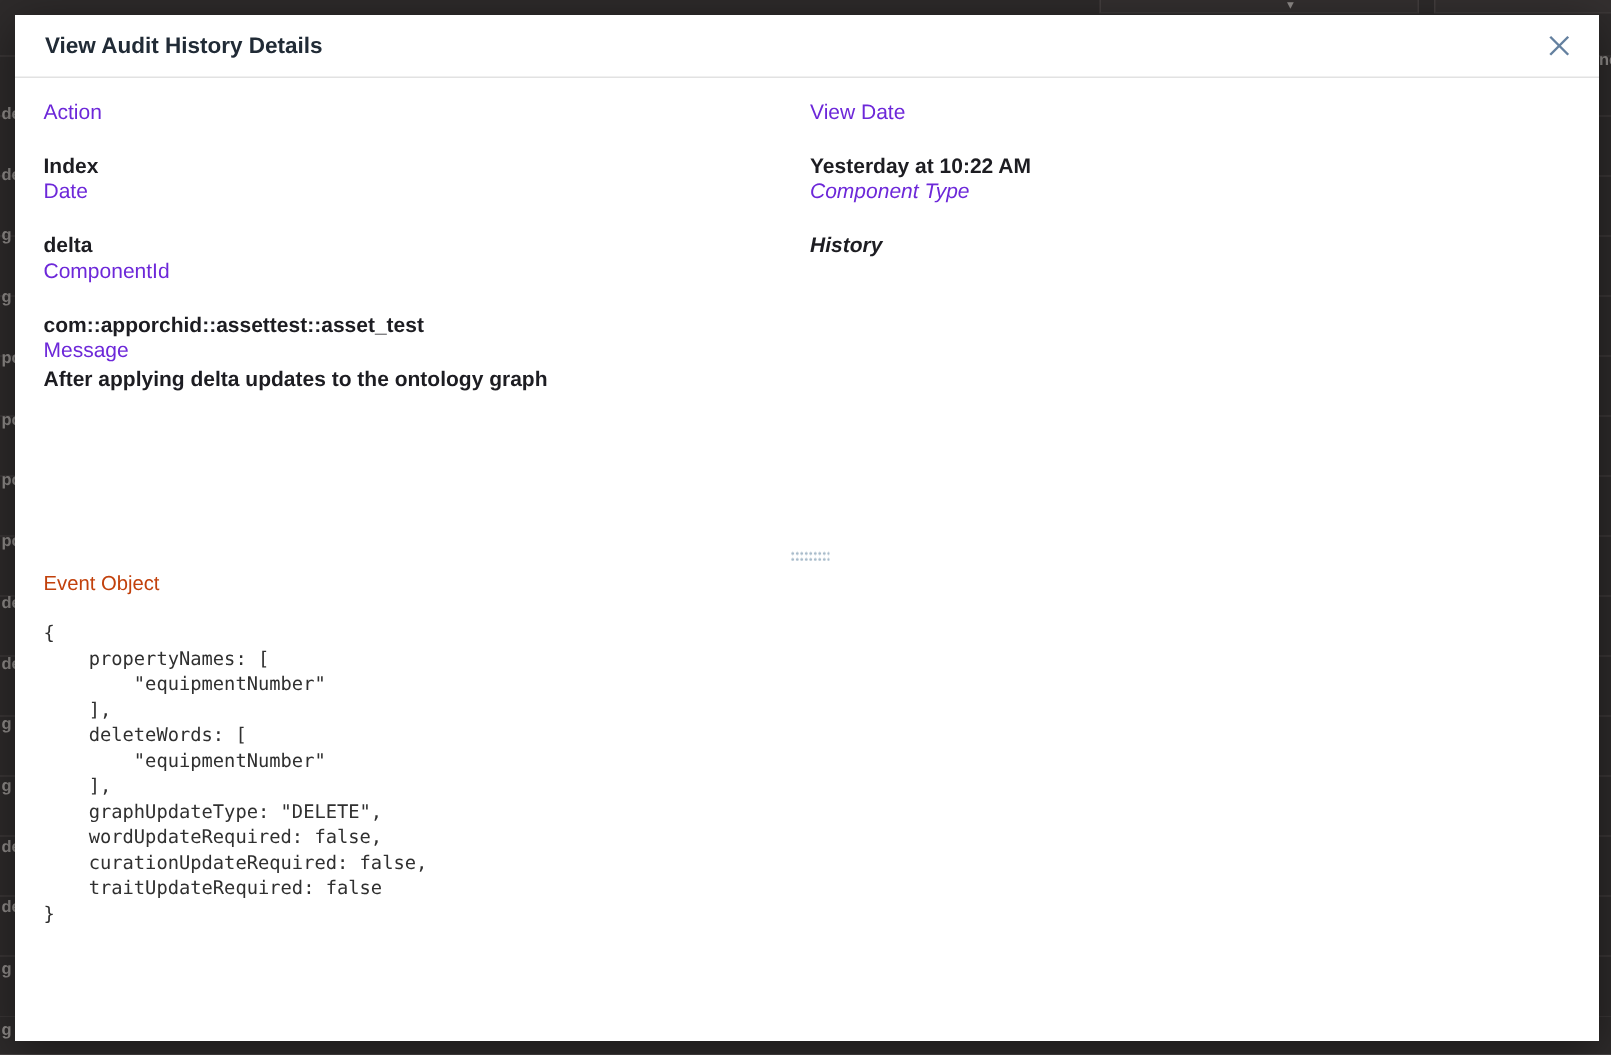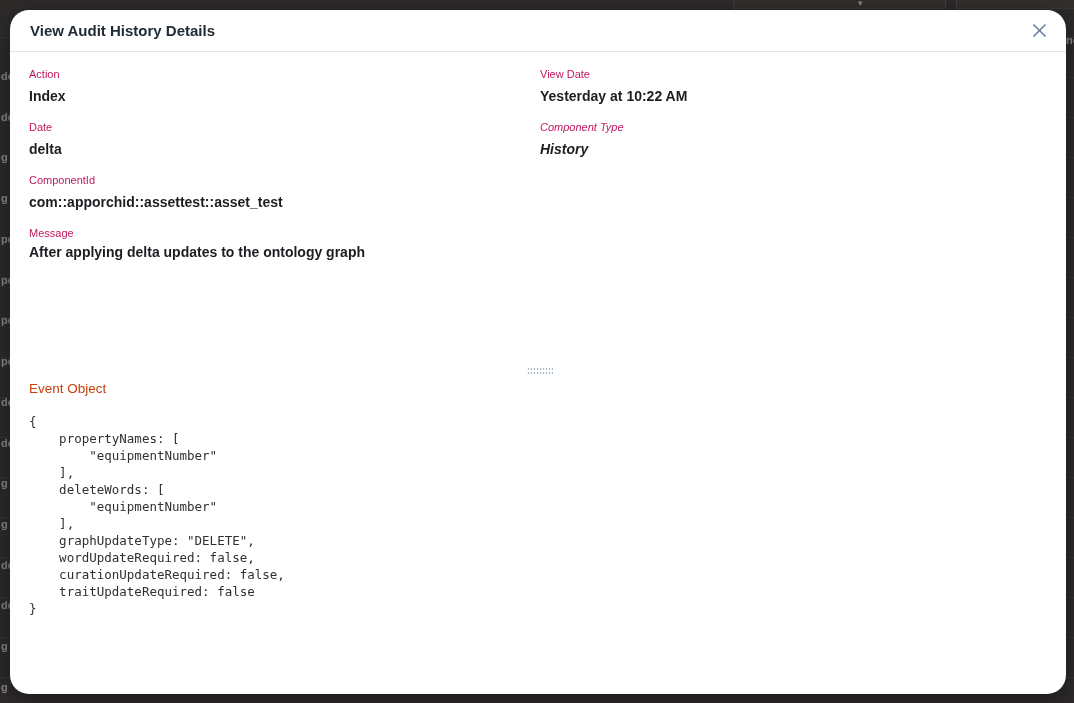--- a/index.html
+++ b/index.html
@@ -49,21 +49,21 @@
   }
 
   
   .modal {
     position: absolute;
     left: 10px;
     top: 10px;
     width: 1056px;
     height: 684px;
     background: #ffffff;
-    border-radius: 19px;
+    border-radius: 0;
     box-shadow: 0 6px 30px rgba(0,0,0,0.45);
   }
   .modal-header {
     position: absolute;
     left: 0; top: 0; right: 0;
     height: 41px;
     border-bottom: 1px solid #e2e2e2;
   }
   .modal-title {
     position: absolute;
@@ -87,26 +87,26 @@
     padding: 0;
   }
   .close-btn svg { display: block; }
 
   
   .field {
     position: absolute;
     white-space: nowrap;
   }
   .field .label {
-    font-size: 11px;
-    color: #be185d;
+    font-size: 14px;
+    color: #6d28d9;
     line-height: 15px;
   }
   .field .value {
-    margin-top: 6px;
+    margin-top: 20px;
     font-size: 14px;
     font-weight: bold;
     color: #1d1d22;
     line-height: 16px;
   }
   .field.tight .value { margin-top: 3px; }
 
   
   .drag-handle {
     position: absolute;

